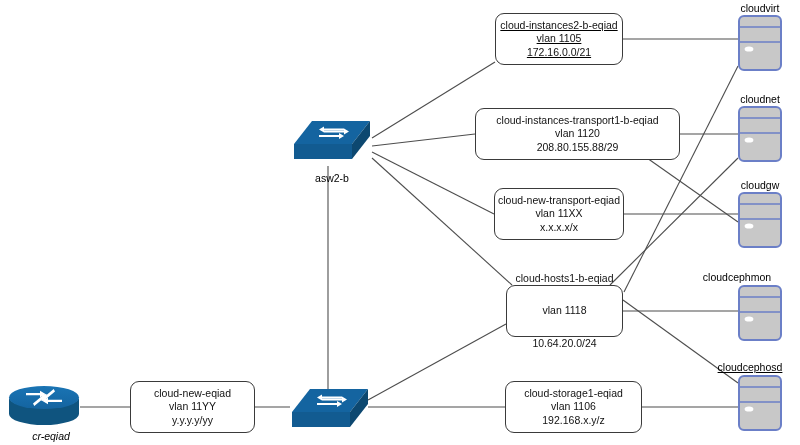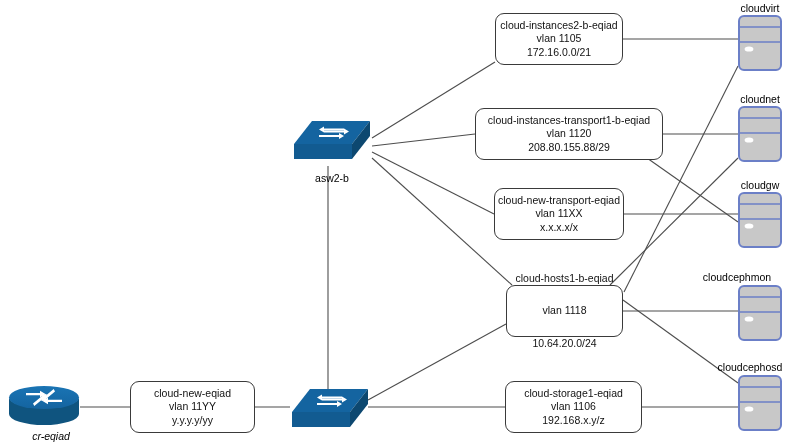--- a/index.html
+++ b/index.html
@@ -141,29 +141,29 @@
   <div class="cap" style="left:687px;top:271px;width:100px;">cloudcephmon</div>
 
   <div class="srv" style="left:738px;top:375px;">
     <svg width="44" height="56" viewBox="0 0 44 56">
       <rect x="1" y="1" width="42" height="54" rx="5" fill="#c8c8c8" stroke="#6b7fc7" stroke-width="2"></rect>
       <line x1="1" y1="12" x2="43" y2="12" stroke="#6b7fc7" stroke-width="1.6"></line>
       <line x1="1" y1="27" x2="43" y2="27" stroke="#6b7fc7" stroke-width="1.6"></line>
       <ellipse cx="11" cy="34" rx="4.4" ry="2.6" fill="#ffffff"></ellipse>
     </svg>
   </div>
-  <div class="cap" style="left:700px;top:361px;width:100px;">cloudcephosd</div>
+  <div class="cap" style="left:700px;top:361px;width:100px;text-decoration:underline;">cloudcephosd</div>
 
-  <div class="vbox" style="left:495px;top:13px;width:128px;height:52px;">
+  <div class="vbox" style="left:495px;top:13px;width:128px;height:52px;text-decoration:underline;">
     <div class="ln">cloud-instances2-b-eqiad</div>
     <div class="ln">vlan 1105</div>
     <div class="ln">172.16.0.0/21</div>
   </div>
 
-  <div class="vbox" style="left:475px;top:108px;width:188px;height:52px;">
+  <div class="vbox" style="left:475px;top:108px;width:205px;height:52px;">
     <div class="ln">cloud-instances-transport1-b-eqiad</div>
     <div class="ln">vlan 1120</div>
     <div class="ln">208.80.155.88/29</div>
   </div>
 
   <div class="vbox" style="left:494px;top:188px;width:130px;height:52px;">
     <div class="ln">cloud-new-transport-eqiad</div>
     <div class="ln">vlan 11XX</div>
     <div class="ln">x.x.x.x/x</div>
   </div>

